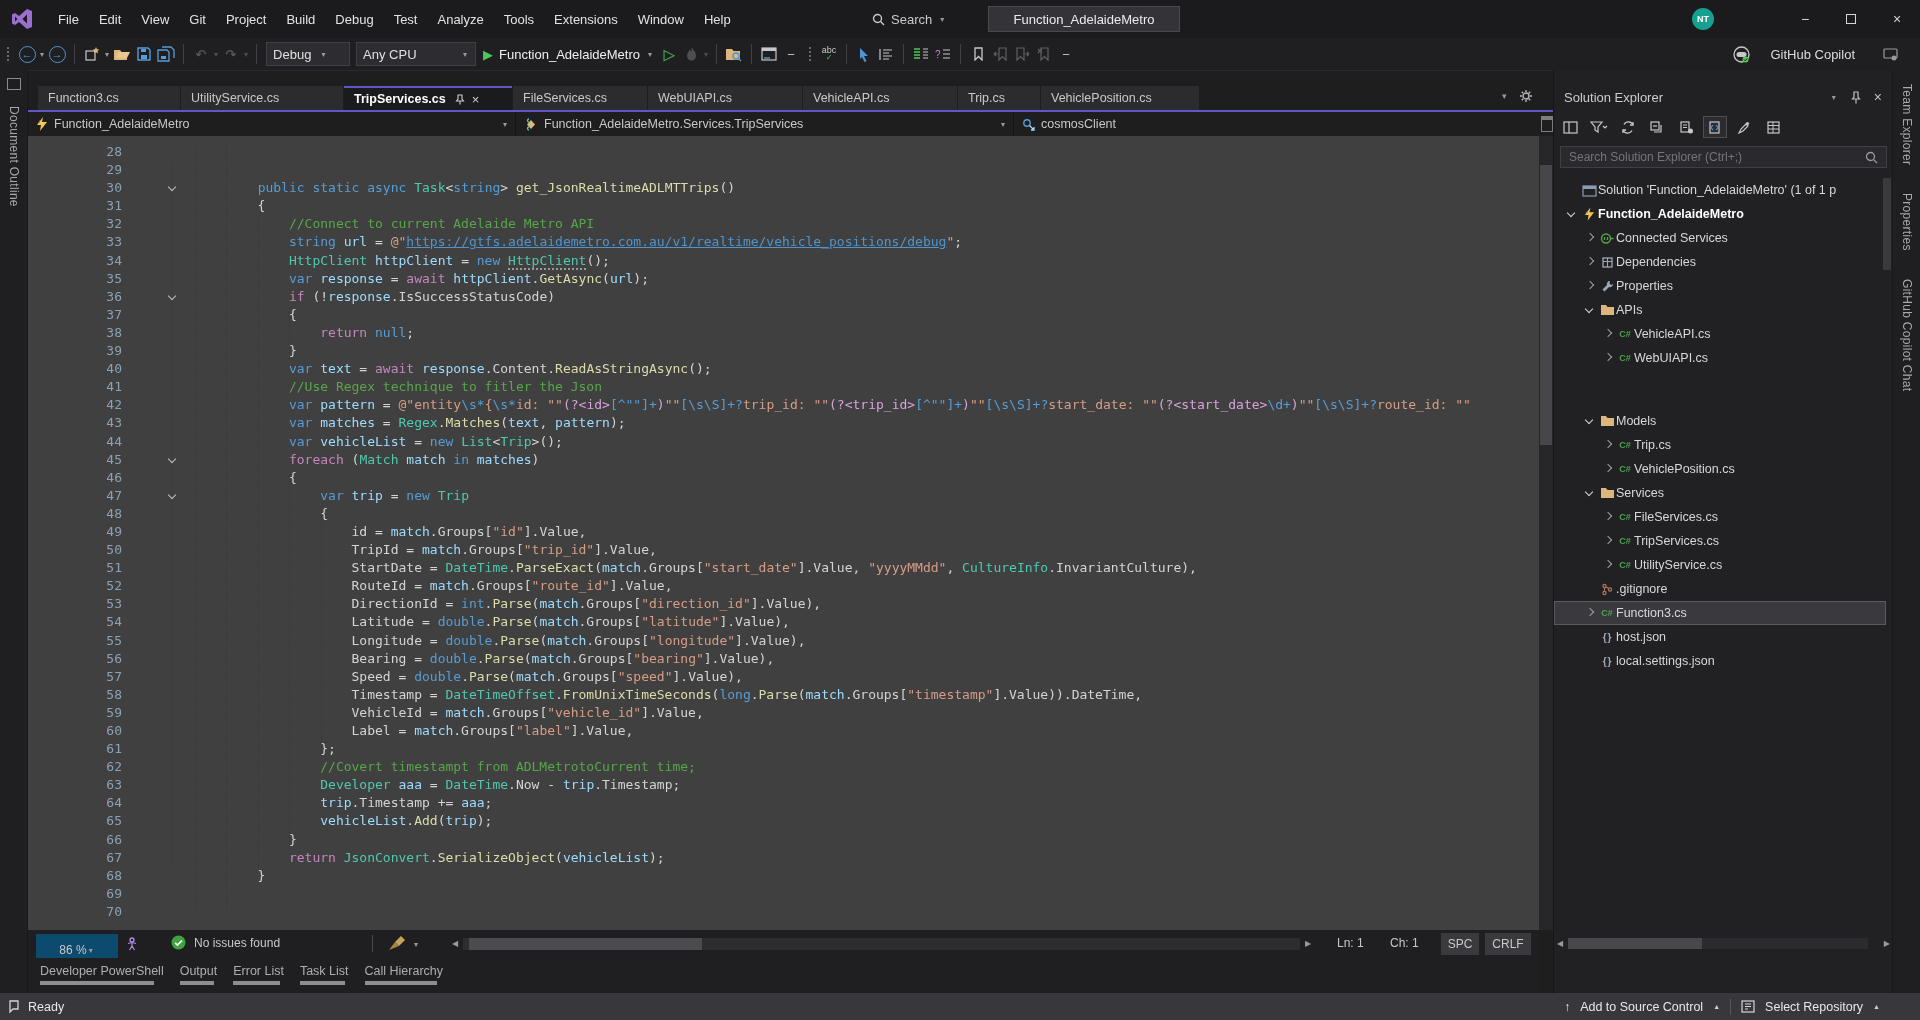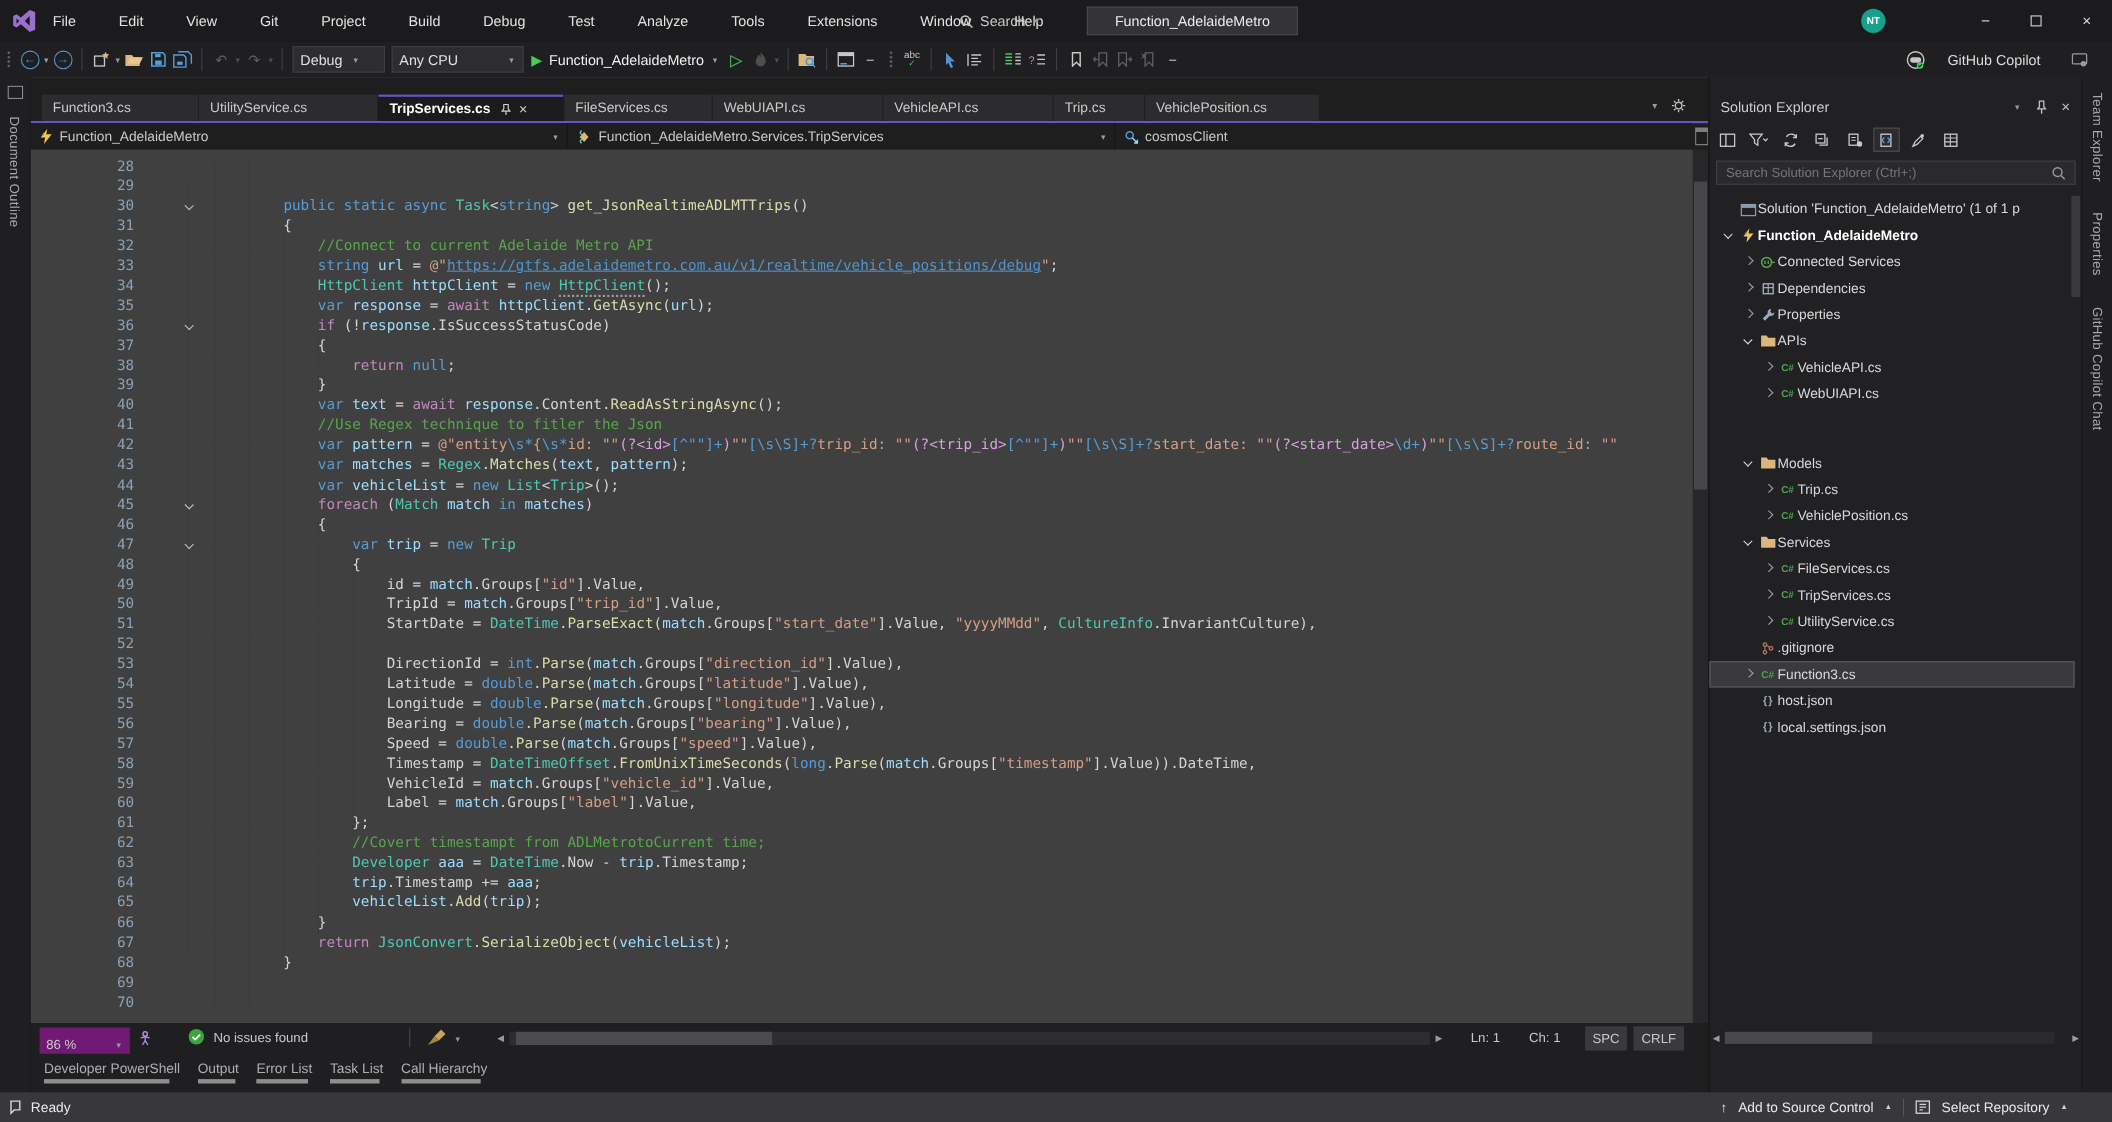--- a/index.html
+++ b/index.html
@@ -2,21 +2,21 @@
 <html><head>
 <meta charset="utf-8">
 <style>
   *{margin:0;padding:0;box-sizing:border-box;}
   html,body{background:#111;}
   .vs{position:relative;width:1920px;height:1020px;background:#1e1e1e;overflow:hidden;
       font-family:"Liberation Sans",sans-serif;color:#cccccc;font-size:13px;}
   
   .titlebar{position:absolute;left:0;top:0;width:1920px;height:38px;background:#1b1b1d;display:flex;align-items:center;}
   .vslogo{position:absolute;left:10px;top:7px;width:24px;height:24px;}
-  .menu{position:absolute;left:38px;top:0;height:38px;display:flex;align-items:center;gap:19px;}
+  .menu{position:absolute;left:48px;top:0;height:38px;display:flex;align-items:center;}
   .menu-item{padding:0 10px;height:38px;display:flex;align-items:center;color:#e2e2e2;cursor:default;}
   .qsearch{position:absolute;left:872px;top:0;height:38px;display:flex;align-items:center;gap:6px;color:#c9c9c9;}
   .titlebox{position:absolute;left:988px;top:6px;width:192px;height:26px;background:#333338;border:1px solid #48484e;
             display:flex;align-items:center;justify-content:center;color:#ececec;}
   .avatar{position:absolute;left:1692px;top:8px;width:22px;height:22px;border-radius:50%;background:#17a08f;
           display:flex;align-items:center;justify-content:center;font-size:9px;color:#fff;font-weight:bold;}
   .wincontrols{position:absolute;right:0;top:0;height:38px;display:flex;}
   .wc{width:46px;height:38px;display:flex;align-items:center;justify-content:center;color:#d6d6d6;font-size:14px;}
   .wc .sq{width:10px;height:10px;border:1px solid #d6d6d6;}
   
@@ -62,21 +62,21 @@
   .ct .p{color:#d4d4d4}.ct .k{color:#569cd6}.ct .c{color:#c586c0}.ct .t{color:#4ec9b0}
   .ct .m{color:#dcdcaa}.ct .v{color:#9cdcfe}.ct .s{color:#d69d85}.ct .cm{color:#57a64a}
   .ct .u{color:#4e94ce;text-decoration:underline}.ct .re{color:#569cd6}.ct .rg{color:#d8a0df}
   .ct .tsq{color:#4ec9b0;border-bottom:2px dotted #9a9a9a;}
   .guide{position:absolute;width:0;border-left:1px dashed #3a3a3c;}
   .scopeline{position:absolute;left:143px;width:0;border-left:1px solid #3c3c3f;}
   .vscroll{position:absolute;left:1539px;top:136px;width:14px;height:794px;background:#27272a;}
   .vscroll .thumb{position:absolute;left:1px;top:29px;width:12px;height:280px;background:#46464b;}
   
   .estatus{position:absolute;left:28px;top:930px;width:1511px;height:28px;background:#1f1f21;display:flex;align-items:center;font-size:12px;color:#c8c8c8;}
-  .zoombox{position:absolute;left:8px;top:4px;width:82px;height:20px;background:#701a75;display:flex;align-items:center;justify-content:space-between;padding:16px 6px;}
+  .zoombox{position:absolute;left:8px;top:4px;width:82px;height:20px;background:#0c4a6e;display:flex;align-items:center;justify-content:center;padding:16px 6px;}
   .eicon{position:absolute;top:5px;}
   .estatus .lbl{position:absolute;top:6px;}
   .hscroll{position:absolute;left:435px;top:8px;width:837px;height:12px;background:#2d2d30;}
   .hscroll .thumb{position:absolute;left:6px;top:0;width:233px;height:12px;background:#4a4a4f;}
   .statbox{position:absolute;top:3px;height:22px;background:#3a3a3e;display:flex;align-items:center;justify-content:center;}
   
   .paneltabs{position:absolute;left:28px;top:958px;width:1511px;height:35px;background:#1f1f21;display:flex;gap:16px;padding:6px 0 0 12px;}
   .ptab{display:flex;flex-direction:column;gap:3px;font-size:12.5px;color:#aeaeae;}
   .ptab .stub{height:4px;background:#8e8e8e;width:92%;}
   
@@ -416,21 +416,21 @@
         <div class="cl"><span class="ln">42</span><span class="fold"></span><span class="ct"><span class="p">            </span><span class="k">var</span><span class="p"> </span><span class="v">pattern</span><span class="p"> = </span><span class="s">@"entity</span><span class="re">\s*</span><span class="s">{</span><span class="re">\s*</span><span class="s">id: ""</span><span class="rg">(?&lt;id&gt;</span><span class="re">[^""]+</span><span class="rg">)</span><span class="s">""</span><span class="re">[\s\S]+?</span><span class="s">trip_id: ""</span><span class="rg">(?&lt;trip_id&gt;</span><span class="re">[^""]+</span><span class="rg">)</span><span class="s">""</span><span class="re">[\s\S]+?</span><span class="s">start_date: ""</span><span class="rg">(?&lt;start_date&gt;</span><span class="re">\d+</span><span class="rg">)</span><span class="s">""</span><span class="re">[\s\S]+?</span><span class="s">route_id: ""</span></span></div>
         <div class="cl"><span class="ln">43</span><span class="fold"></span><span class="ct"><span class="p">            </span><span class="k">var</span><span class="p"> </span><span class="v">matches</span><span class="p"> = </span><span class="t">Regex</span><span class="p">.</span><span class="m">Matches</span><span class="p">(</span><span class="v">text</span><span class="p">, </span><span class="v">pattern</span><span class="p">);</span></span></div>
         <div class="cl"><span class="ln">44</span><span class="fold"></span><span class="ct"><span class="p">            </span><span class="k">var</span><span class="p"> </span><span class="v">vehicleList</span><span class="p"> = </span><span class="k">new</span><span class="p"> </span><span class="t">List</span><span class="p">&lt;</span><span class="t">Trip</span><span class="p">&gt;();</span></span></div>
         <div class="cl"><span class="ln">45</span><span class="fold has"></span><span class="ct"><span class="p">            </span><span class="c">foreach</span><span class="p"> (</span><span class="t">Match</span><span class="p"> </span><span class="v">match</span><span class="p"> </span><span class="k">in</span><span class="p"> </span><span class="v">matches</span><span class="p">)</span></span></div>
         <div class="cl"><span class="ln">46</span><span class="fold"></span><span class="ct"><span class="p">            {</span></span></div>
         <div class="cl"><span class="ln">47</span><span class="fold has"></span><span class="ct"><span class="p">                </span><span class="k">var</span><span class="p"> </span><span class="v">trip</span><span class="p"> = </span><span class="k">new</span><span class="p"> </span><span class="t">Trip</span></span></div>
         <div class="cl"><span class="ln">48</span><span class="fold"></span><span class="ct"><span class="p">                {</span></span></div>
         <div class="cl"><span class="ln">49</span><span class="fold"></span><span class="ct"><span class="p">                    id = </span><span class="v">match</span><span class="p">.Groups[</span><span class="s">"id"</span><span class="p">].Value,</span></span></div>
         <div class="cl"><span class="ln">50</span><span class="fold"></span><span class="ct"><span class="p">                    TripId = </span><span class="v">match</span><span class="p">.Groups[</span><span class="s">"trip_id"</span><span class="p">].Value,</span></span></div>
         <div class="cl"><span class="ln">51</span><span class="fold"></span><span class="ct"><span class="p">                    StartDate = </span><span class="t">DateTime</span><span class="p">.</span><span class="m">ParseExact</span><span class="p">(</span><span class="v">match</span><span class="p">.Groups[</span><span class="s">"start_date"</span><span class="p">].Value, </span><span class="s">"yyyyMMdd"</span><span class="p">, </span><span class="t">CultureInfo</span><span class="p">.InvariantCulture),</span></span></div>
-        <div class="cl"><span class="ln">52</span><span class="fold"></span></div>
+        <div class="cl"><span class="ln">52</span><span class="fold"></span><span class="ct"><span class="p">                    RouteId = </span><span class="v">match</span><span class="p">.Groups[</span><span class="s">"route_id"</span><span class="p">].Value,</span></span></div>
         <div class="cl"><span class="ln">53</span><span class="fold"></span><span class="ct"><span class="p">                    DirectionId = </span><span class="k">int</span><span class="p">.</span><span class="m">Parse</span><span class="p">(</span><span class="v">match</span><span class="p">.Groups[</span><span class="s">"direction_id"</span><span class="p">].Value),</span></span></div>
         <div class="cl"><span class="ln">54</span><span class="fold"></span><span class="ct"><span class="p">                    Latitude = </span><span class="k">double</span><span class="p">.</span><span class="m">Parse</span><span class="p">(</span><span class="v">match</span><span class="p">.Groups[</span><span class="s">"latitude"</span><span class="p">].Value),</span></span></div>
         <div class="cl"><span class="ln">55</span><span class="fold"></span><span class="ct"><span class="p">                    Longitude = </span><span class="k">double</span><span class="p">.</span><span class="m">Parse</span><span class="p">(</span><span class="v">match</span><span class="p">.Groups[</span><span class="s">"longitude"</span><span class="p">].Value),</span></span></div>
         <div class="cl"><span class="ln">56</span><span class="fold"></span><span class="ct"><span class="p">                    Bearing = </span><span class="k">double</span><span class="p">.</span><span class="m">Parse</span><span class="p">(</span><span class="v">match</span><span class="p">.Groups[</span><span class="s">"bearing"</span><span class="p">].Value),</span></span></div>
         <div class="cl"><span class="ln">57</span><span class="fold"></span><span class="ct"><span class="p">                    Speed = </span><span class="k">double</span><span class="p">.</span><span class="m">Parse</span><span class="p">(</span><span class="v">match</span><span class="p">.Groups[</span><span class="s">"speed"</span><span class="p">].Value),</span></span></div>
         <div class="cl"><span class="ln">58</span><span class="fold"></span><span class="ct"><span class="p">                    Timestamp = </span><span class="t">DateTimeOffset</span><span class="p">.</span><span class="m">FromUnixTimeSeconds</span><span class="p">(</span><span class="k">long</span><span class="p">.</span><span class="m">Parse</span><span class="p">(</span><span class="v">match</span><span class="p">.Groups[</span><span class="s">"timestamp"</span><span class="p">].Value)).DateTime,</span></span></div>
         <div class="cl"><span class="ln">59</span><span class="fold"></span><span class="ct"><span class="p">                    VehicleId = </span><span class="v">match</span><span class="p">.Groups[</span><span class="s">"vehicle_id"</span><span class="p">].Value,</span></span></div>
         <div class="cl"><span class="ln">60</span><span class="fold"></span><span class="ct"><span class="p">                    Label = </span><span class="v">match</span><span class="p">.Groups[</span><span class="s">"label"</span><span class="p">].Value,</span></span></div>
         <div class="cl"><span class="ln">61</span><span class="fold"></span><span class="ct"><span class="p">                };</span></span></div>
         <div class="cl"><span class="ln">62</span><span class="fold"></span><span class="ct"><span class="cm">                //Covert timestampt from ADLMetrotoCurrent time;</span></span></div>

